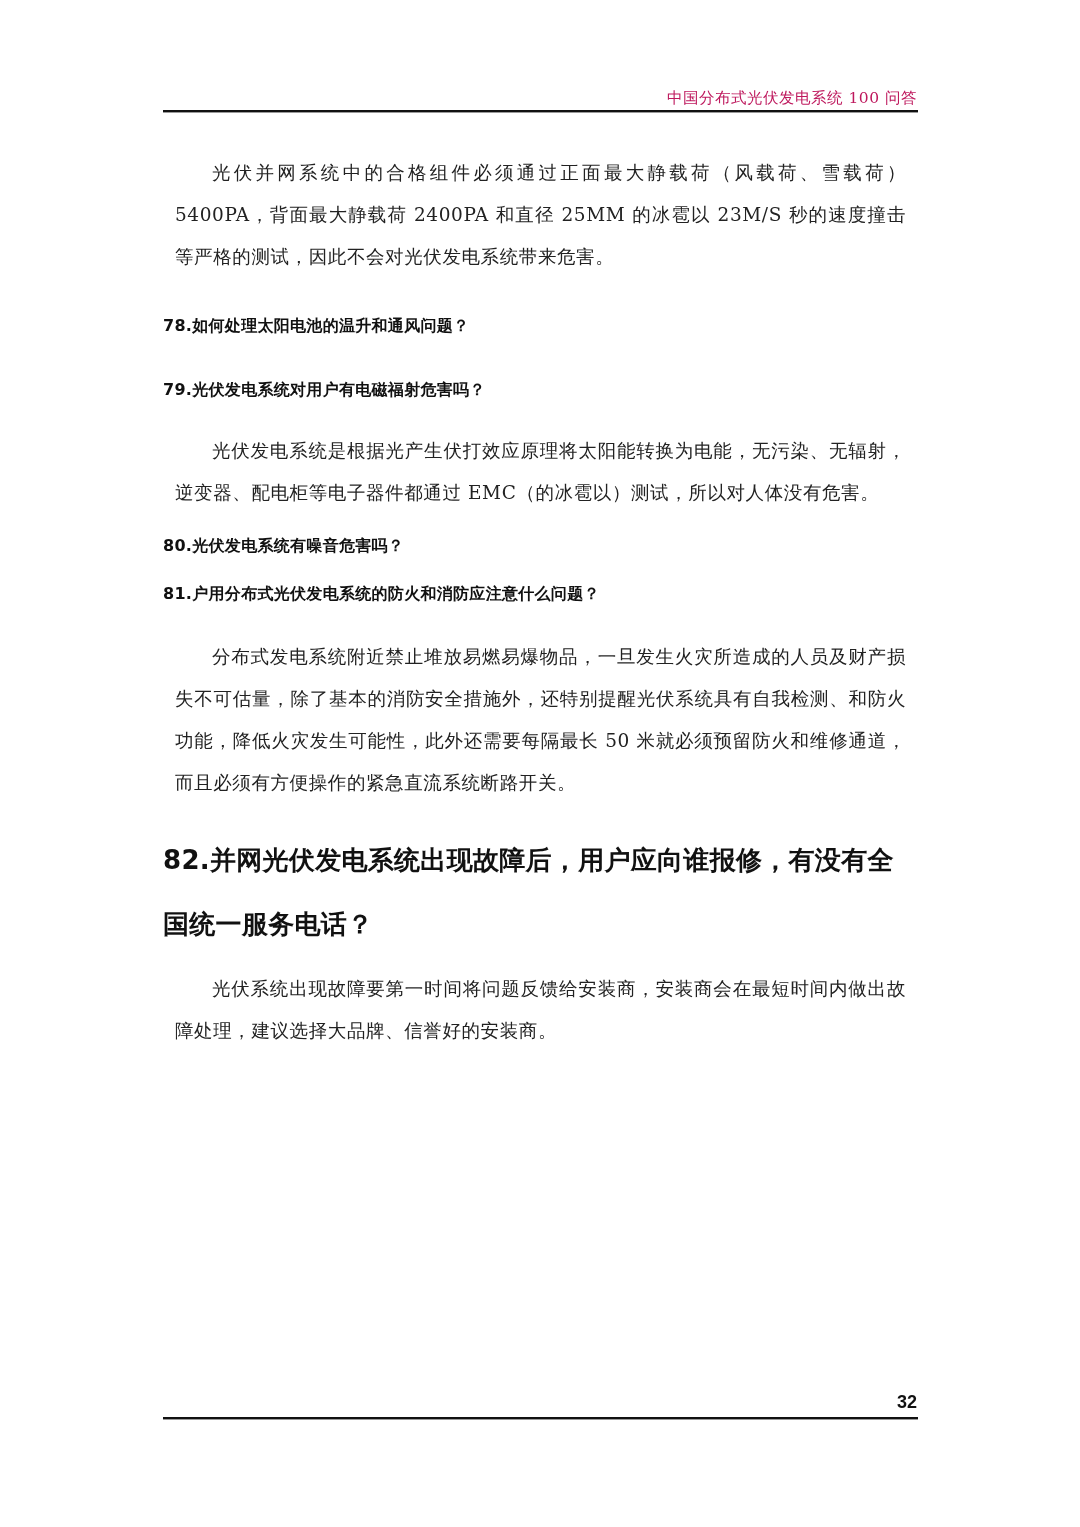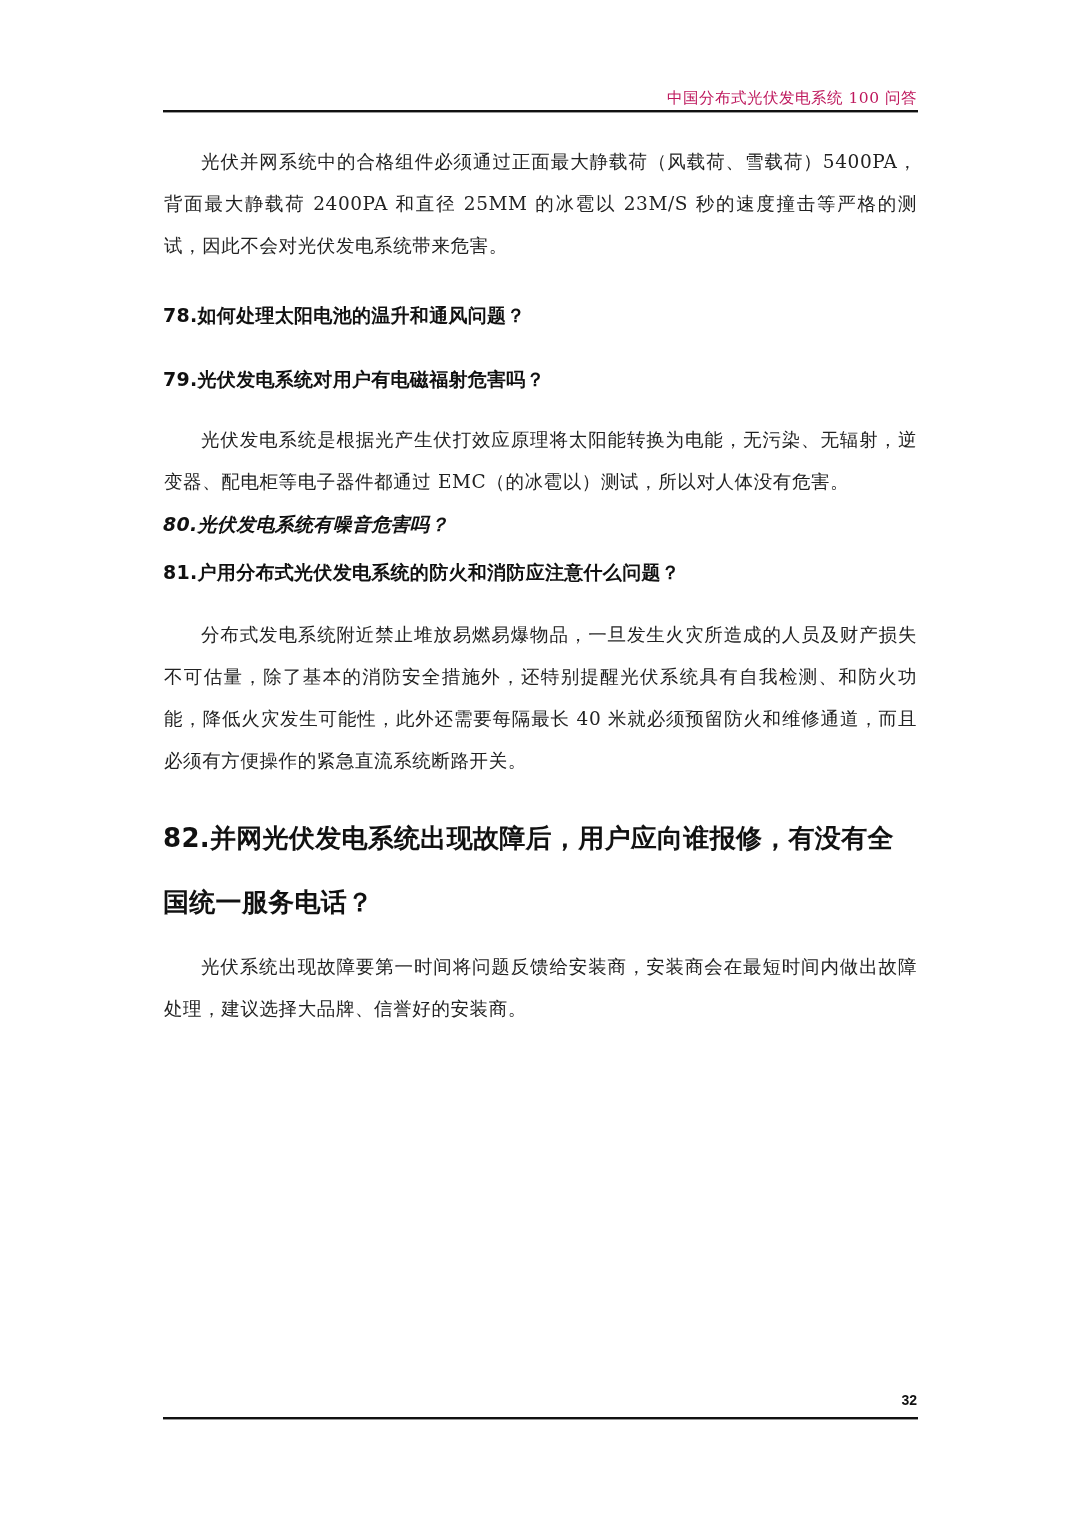--- a/index.html
+++ b/index.html
@@ -42,55 +42,55 @@
     }
     .content {
       position: absolute;
       left: 163px;
       top: 140px;
       width: 755px;
     }
     .para {
       font-size: 18.5px;
       line-height: 42px;
-      margin: 1px;
+      margin: 12px;
       text-align: justify;
       text-indent: 2em;
       letter-spacing: 0.6px;
       color: #222;
     }
     .question {
       font-family: "DejaVu Sans", "Liberation Sans", sans-serif;
-      font-size: 19px;
+      font-size: 16px;
       font-weight: bold;
       color: #111;
       margin: 0;
       letter-spacing: 0.3px;
     }
     .q78 { margin-top: 28px; line-height: 40px; }
     .q78 + .para { margin-top: 20px; }
     .q79 { margin-top: 24px; line-height: 40px; }
     .q79 + .para { margin-top: 20px; }
-    .q80 { line-height: 40px; font-style: italic; }
+    .q80 { line-height: 40px; }
     .q80 + .para { margin-top: 22px; }
     .q81 { margin-top: 8px; line-height: 40px; }
     .q81 + .para { margin-top: 22px; }
     .q82 {
       margin-top: 24px;
       font-size: 26px;
       line-height: 64px;
     }
     .q82 + .para { margin-top: 12px; }
     .page-number {
       position: absolute;
       right: 163px;
       top: 1392px;
       font-family: "Liberation Sans", "DejaVu Sans", sans-serif;
       font-weight: bold;
-      font-size: 14px;
+      font-size: 18px;
       color: #111;
     }
     .footer-rule {
       position: absolute;
       left: 163px;
       width: 755px;
       top: 1417px;
       height: 2px;
       background: #111;
       box-shadow: 0 1px 0 #9a9a9a;
@@ -109,21 +109,21 @@
     <p class="para">光伏并网系统中的合格组件必须通过正面最大静载荷（风载荷、雪载荷）5400PA，背面最大静载荷 2400PA 和直径 25MM 的冰雹以 23M/S 秒的速度撞击等严格的测试，因此不会对光伏发电系统带来危害。</p>
 
     <h2 class="question q78">78.如何处理太阳电池的温升和通风问题？</h2>
 
     <h2 class="question q79">79.光伏发电系统对用户有电磁福射危害吗？</h2>
     <p class="para">光伏发电系统是根据光产生伏打效应原理将太阳能转换为电能，无污染、无辐射，逆变器、配电柜等电子器件都通过 EMC（的冰雹以）测试，所以对人体没有危害。</p>
 
     <h2 class="question q80">80.光伏发电系统有噪音危害吗？</h2>
 
     <h2 class="question q81">81.户用分布式光伏发电系统的防火和消防应注意什么问题？</h2>
-    <p class="para">分布式发电系统附近禁止堆放易燃易爆物品，一旦发生火灾所造成的人员及财产损失不可估量，除了基本的消防安全措施外，还特别提醒光伏系统具有自我检测、和防火功能，降低火灾发生可能性，此外还需要每隔最长 40 米就必须预留防火和维修通道，而且必须有方便操作的紧急直流系统断路开关。</p>
+    <p class="para">分布式发电系统附近禁止堆放易燃易爆物品，一旦发生火灾所造成的人员及财产损失不可估量，除了基本的消防安全措施外，还特别提醒光伏系统具有自我检测、和防火功能，降低火灾发生可能性，此外还需要每隔最长 50 米就必须预留防火和维修通道，而且必须有方便操作的紧急直流系统断路开关。</p>
 
     <h2 class="question q82">82.并网光伏发电系统出现故障后，用户应向谁报修，有没有全国统一服务电话？</h2>
     <p class="para">光伏系统出现故障要第一时间将问题反馈给安装商，安装商会在最短时间内做出故障处理，建议选择大品牌、信誉好的安装商。</p>
 
   </div>
 
   <div class="page-number">32</div>
   <div class="footer-rule"></div>
 
 </div>

